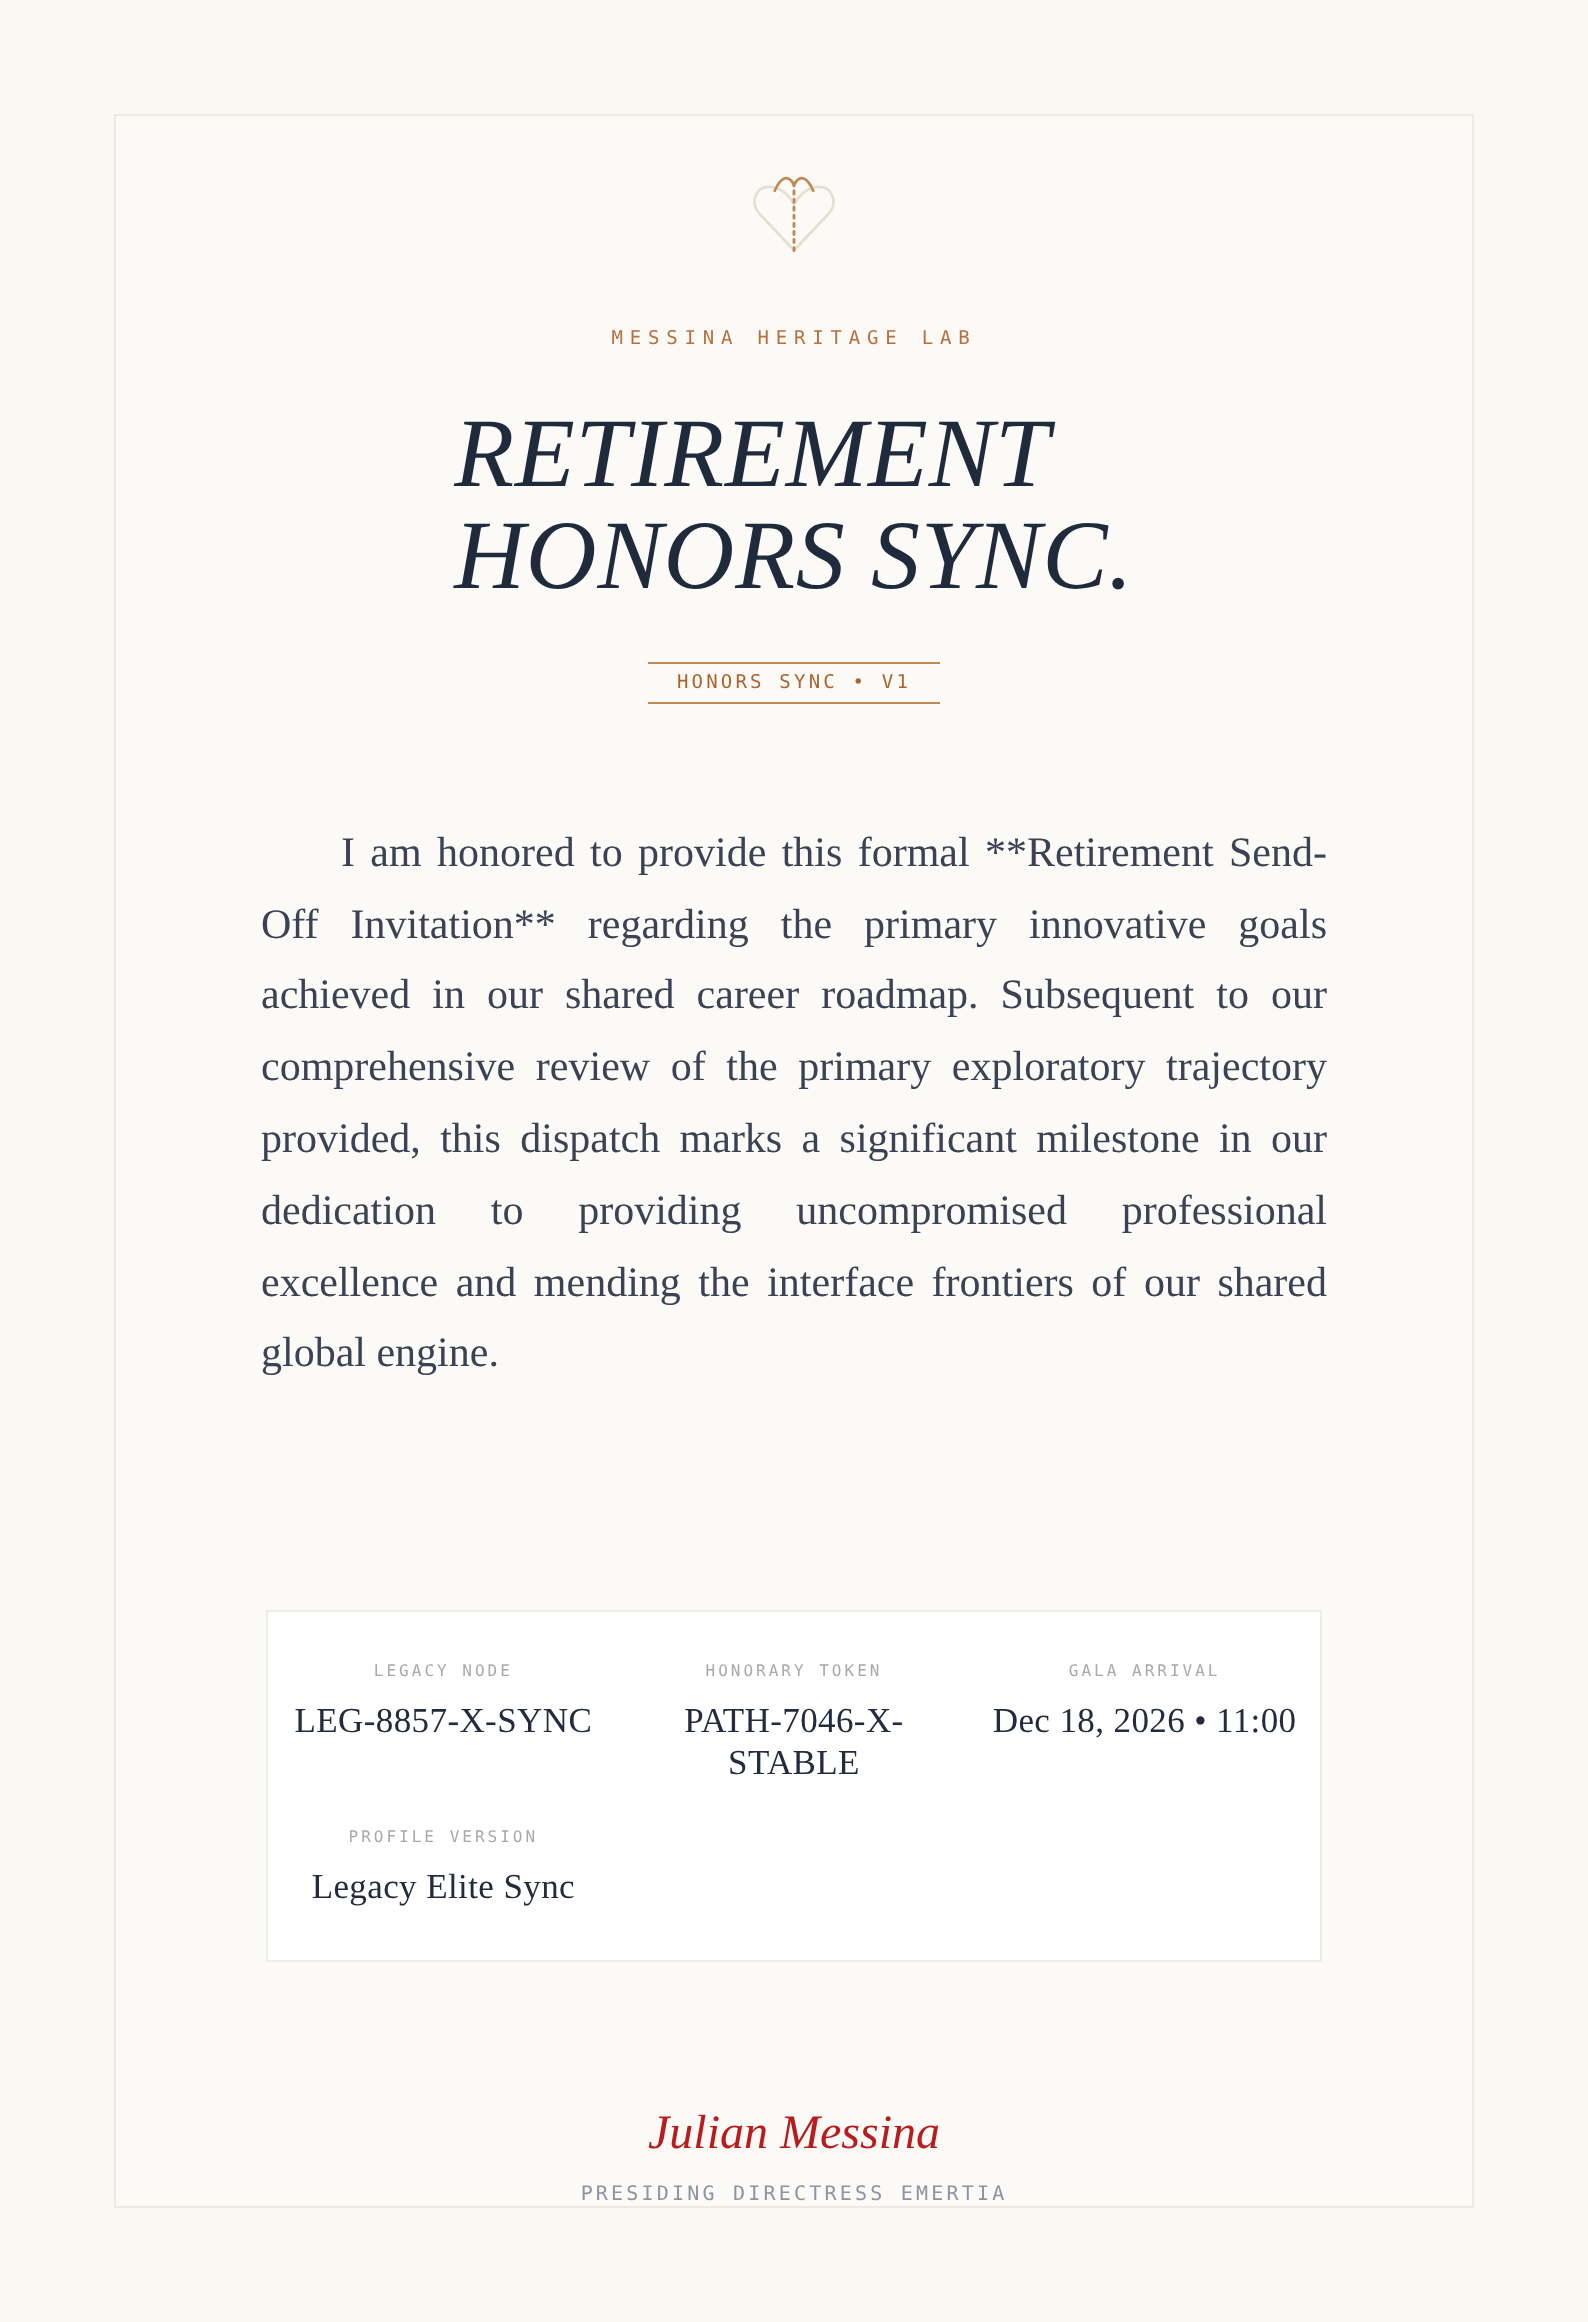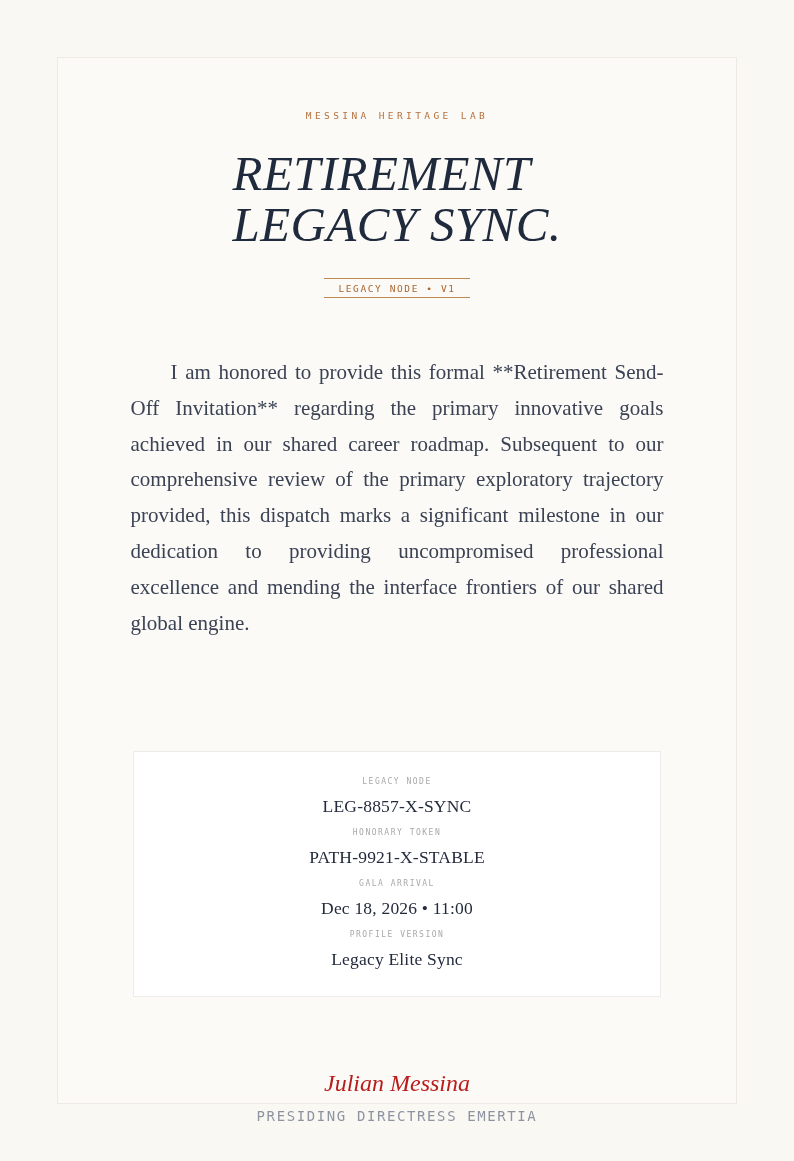--- a/index.html
+++ b/index.html
@@ -109,22 +109,22 @@
 
   
   .detail-card {
     margin-top: 110px;
     width: 528px;
     box-sizing: border-box;
     background: #ffffff;
     border: 1px solid #edece9;
     padding: 26px 0 26px 0;
     display: grid;
-    grid-template-columns: 1fr;
-    row-gap: 12px;
+    grid-template-columns: 1fr 1fr 1fr;
+    row-gap: 23px;
   }
   .detail-item {
     text-align: center;
     padding: 0 10px;
   }
   .detail-label {
     font-family: "DejaVu Sans Mono", monospace;
     font-size: 8px;
     letter-spacing: 1.5px;
     color: #a9a9a9;
@@ -148,21 +148,21 @@
   .signature-name {
     font-family: "Liberation Serif", serif;
     font-style: italic;
     font-size: 24px;
     color: #b91c1c;
     line-height: 1.2;
   }
   .signature-role {
     margin-top: 11px;
     font-family: "DejaVu Sans Mono", monospace;
-    font-size: 14px;
+    font-size: 10px;
     letter-spacing: 1.6px;
     color: #8d93a1;
     text-transform: uppercase;
     line-height: 1;
   }
 </style>
 </head>
 <body>
 
 <div id="invitation-page">
@@ -173,39 +173,39 @@
       <path d="M28 48 L10 29 C5 23 8 15 15 15 C21 15 25 19 28 24 C31 19 35 15 41 15 C48 15 51 23 46 29 Z" fill="none" stroke="#e6ded2" stroke-width="1.4"></path>
       <path d="M18 17 C21 10 25 8 28 14" fill="none" stroke="#c08a55" stroke-width="1.4" stroke-linecap="round"></path>
       <path d="M38 17 C35 10 31 8 28 14" fill="none" stroke="#c08a55" stroke-width="1.4" stroke-linecap="round"></path>
       <line x1="28" y1="13" x2="28" y2="49" stroke="#c08a55" stroke-width="1.5" stroke-linecap="round" stroke-dasharray="1.6 2.6"></line>
     </svg>
 
     <div class="eyebrow">MESSINA HERITAGE LAB</div>
 
     <h1 class="title">
       <span>RETIREMENT</span><br>
-      <span>LEGACY SYNC.</span>
+      <span>HONORS SYNC.</span>
     </h1>
 
     <div class="badge">
       <div class="badge-rule"></div>
-      <div class="badge-text">LEGACY NODE • V1</div>
+      <div class="badge-text">HONORS SYNC • V1</div>
       <div class="badge-rule"></div>
     </div>
 
     <p class="body-text">I am honored to provide this formal **Retirement Send-Off Invitation** regarding the primary innovative goals achieved in our shared career roadmap. Subsequent to our comprehensive review of the primary exploratory trajectory provided, this dispatch marks a significant milestone in our dedication to providing uncompromised professional excellence and mending the interface frontiers of our shared global engine.</p>
 
     <div class="detail-card">
       <div class="detail-item">
         <div class="detail-label">LEGACY NODE</div>
         <div class="detail-value">LEG-8857-X-SYNC</div>
       </div>
       <div class="detail-item">
         <div class="detail-label">HONORARY TOKEN</div>
-        <div class="detail-value">PATH-9921-X-STABLE</div>
+        <div class="detail-value">PATH-7046-X-STABLE</div>
       </div>
       <div class="detail-item">
         <div class="detail-label">GALA ARRIVAL</div>
         <div class="detail-value">Dec 18, 2026 • 11:00</div>
       </div>
       <div class="detail-item">
         <div class="detail-label">PROFILE VERSION</div>
         <div class="detail-value">Legacy Elite Sync</div>
       </div>
     </div>

